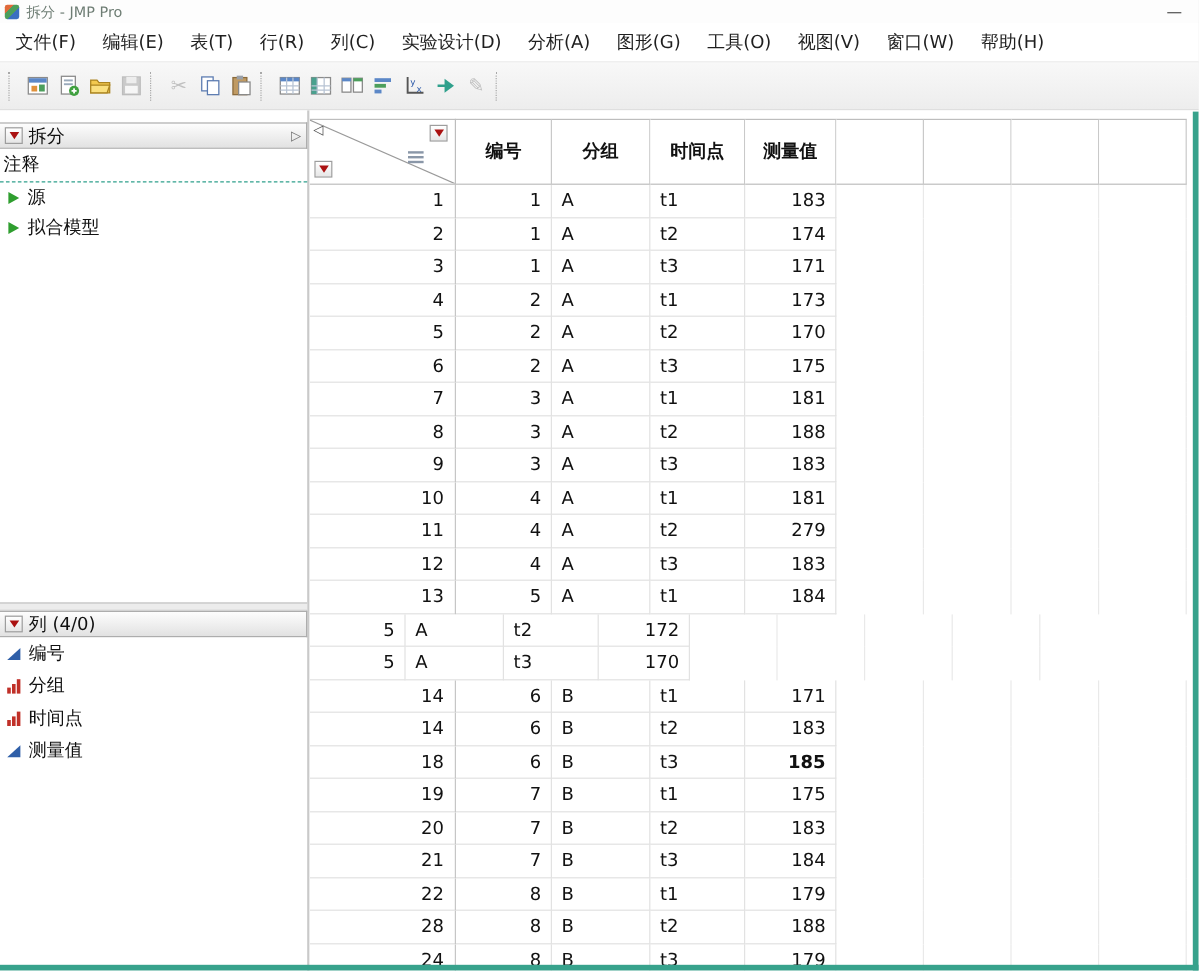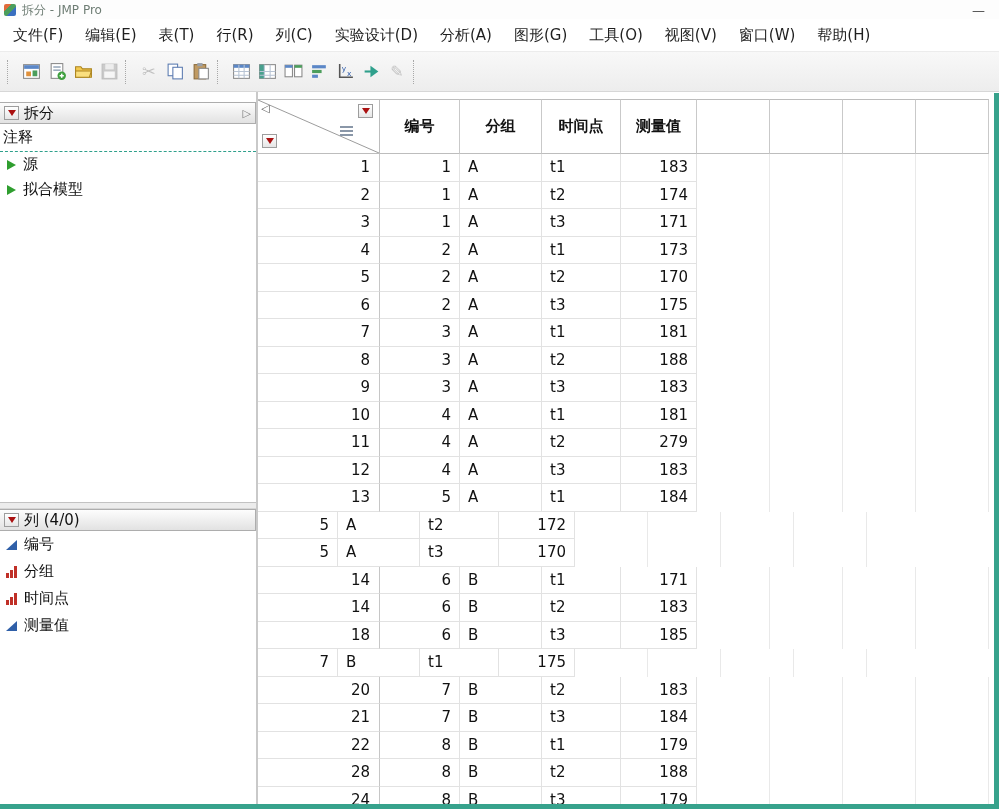--- a/index.html
+++ b/index.html
@@ -457,27 +457,28 @@
             <div class="cell empty" style="width: 73px; min-width: 73px;"></div>
             <div class="cell empty" style="width: 73px; min-width: 73px;"></div>
             <div class="cell empty" style="width: 73px; min-width: 73px;"></div>
             <div class="cell empty" style="width: 73px; min-width: 73px;"></div>
           </div>
           <div class="grow">
             <div class="rn">18</div>
             <div class="cell a-r" style="width: 80px; min-width: 80px;">6</div>
             <div class="cell a-l" style="width: 82px; min-width: 82px;">B</div>
             <div class="cell a-l" style="width: 79px; min-width: 79px;">t3</div>
-            <div class="cell a-r" style="width: 76px; min-width: 76px;">185</div>
-            <div class="cell empty" style="width: 73px; min-width: 73px;"></div>
-            <div class="cell empty" style="width: 73px; min-width: 73px;"></div>
-            <div class="cell empty" style="width: 73px; min-width: 73px;"></div>
-            <div class="cell empty" style="width: 73px; min-width: 73px;"></div>
-          </div>
-          <div class="grow">
+            <div class="cell a-r" style="width: 76px; min-width: 76px; font-weight: bold;">185</div>
+            <div class="cell empty" style="width: 73px; min-width: 73px;"></div>
+            <div class="cell empty" style="width: 73px; min-width: 73px;"></div>
+            <div class="cell empty" style="width: 73px; min-width: 73px;"></div>
+            <div class="cell empty" style="width: 73px; min-width: 73px;"></div>
+          </div>
+          <div class="grow">
+            <div class="rn">19</div>
             <div class="cell a-r" style="width: 80px; min-width: 80px;">7</div>
             <div class="cell a-l" style="width: 82px; min-width: 82px;">B</div>
             <div class="cell a-l" style="width: 79px; min-width: 79px;">t1</div>
             <div class="cell a-r" style="width: 76px; min-width: 76px;">175</div>
             <div class="cell empty" style="width: 73px; min-width: 73px;"></div>
             <div class="cell empty" style="width: 73px; min-width: 73px;"></div>
             <div class="cell empty" style="width: 73px; min-width: 73px;"></div>
             <div class="cell empty" style="width: 73px; min-width: 73px;"></div>
           </div>
           <div class="grow">

